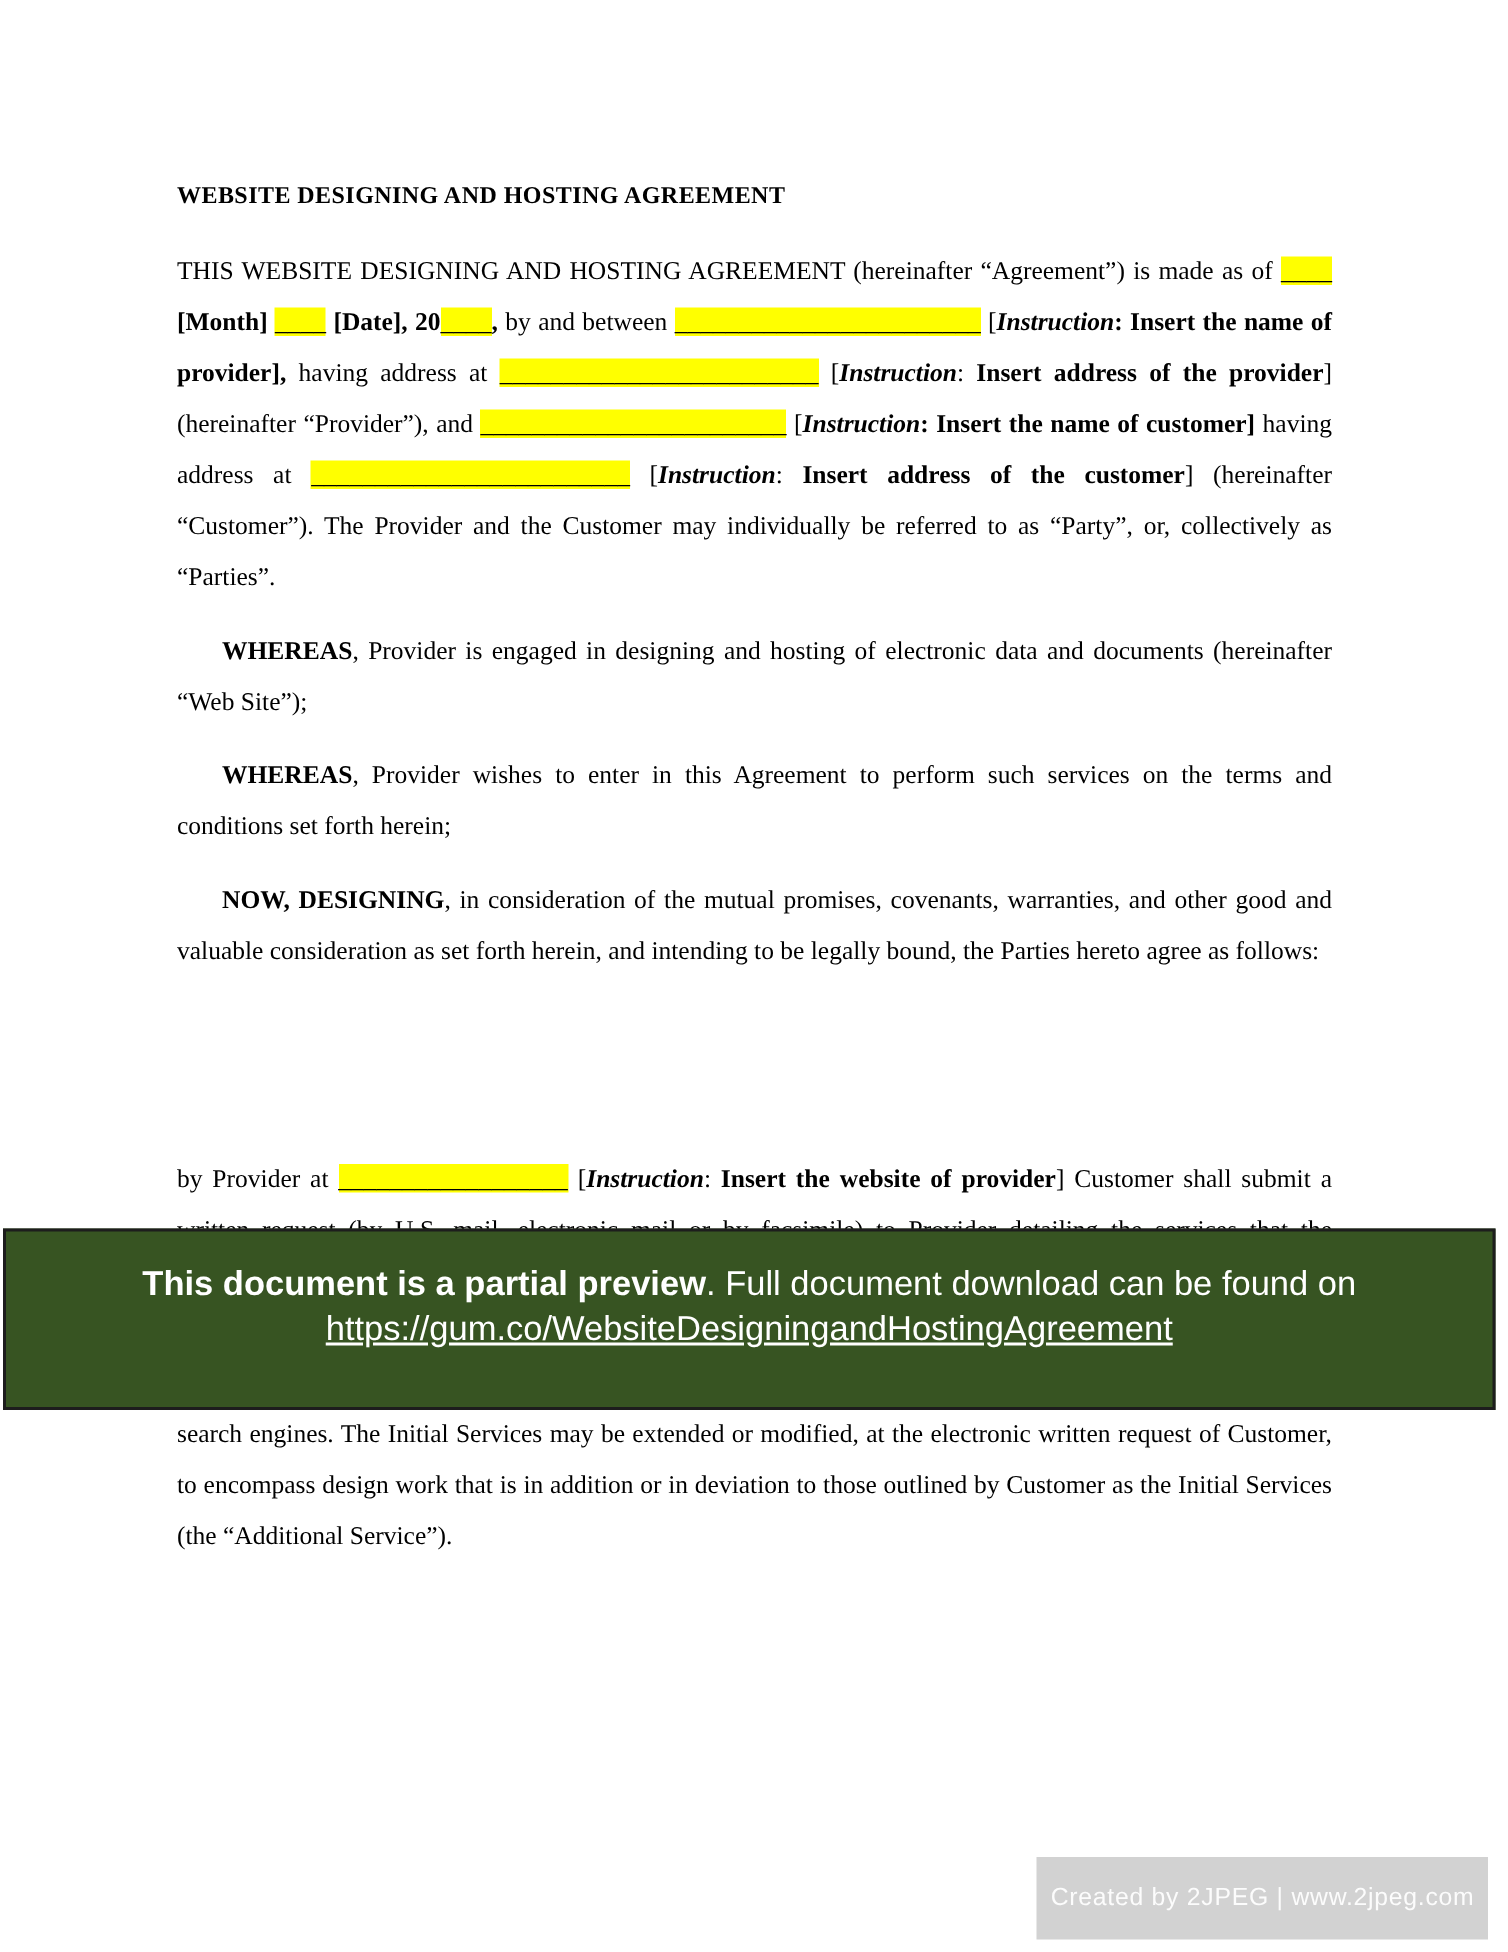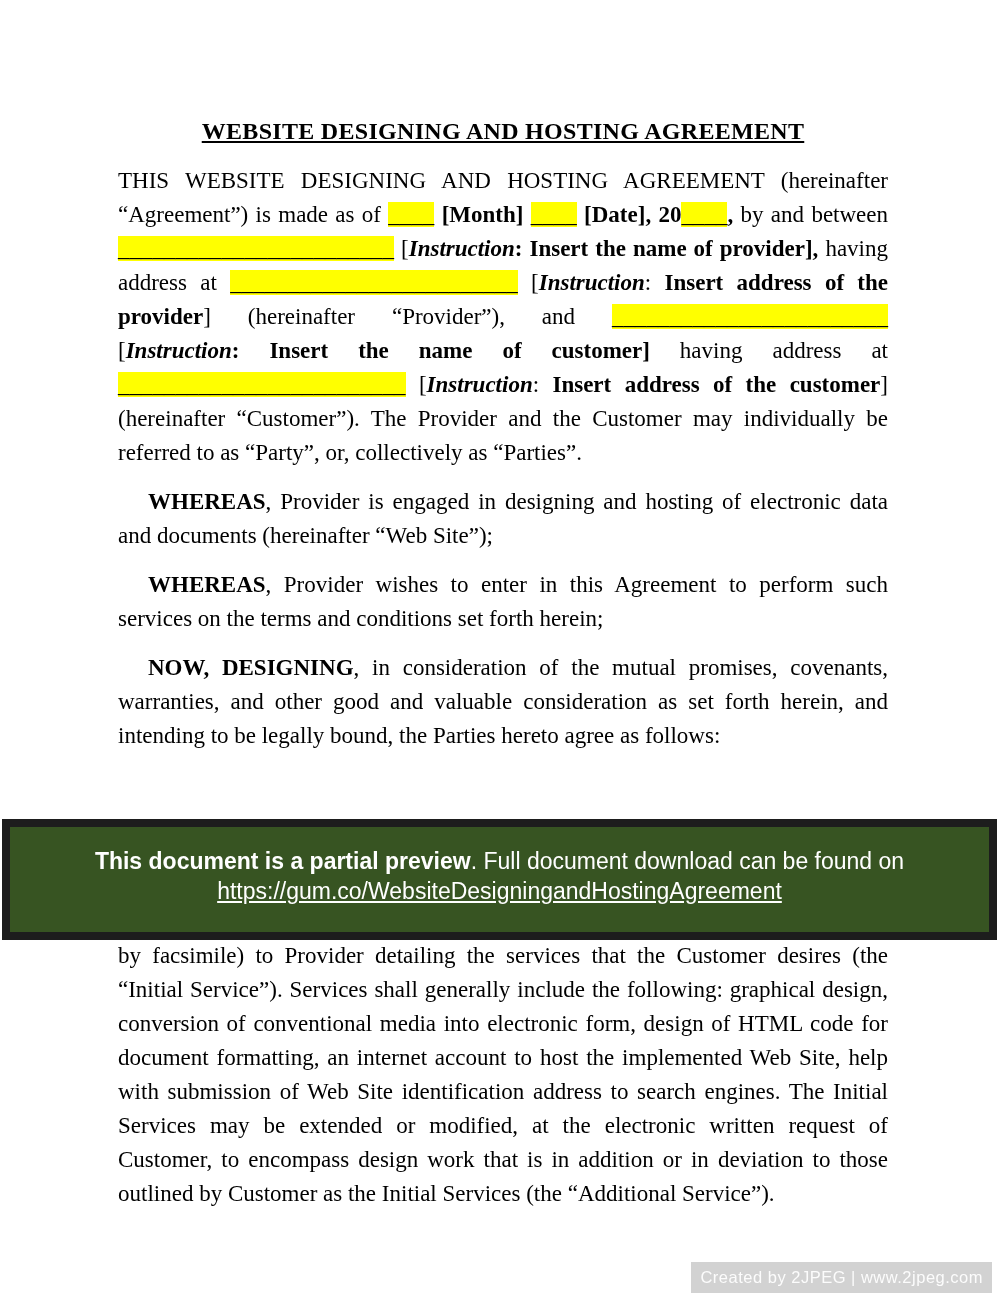--- a/index.html
+++ b/index.html
@@ -10,63 +10,62 @@
     overflow: hidden;
     font-family: "Liberation Serif", serif;
     color: #000;
   }
   .page {
     position: absolute; inset: 0;
     padding: 120px 117px 0 118px;
     box-sizing: border-box;
   }
   .doc-title {
-    text-align: center;
+    text-align: left;
     font-weight: bold;
-    font-size: 24px;
+    font-size: 16px;
     line-height: 22px;
     margin: 0 0 22px 0;
     letter-spacing: 0.3px;
-    text-decoration: underline;
   }
   .para {
-    font-size: 23px;
+    font-size: 17px;
     line-height: 34px;
     text-align: justify;
     margin: 0 0 15px 0;
   }
   .para.indent { text-indent: 30px; }
   .para.after-banner { margin-top: 118px; }
   .r-b  { font-weight: bold; }
   .r-bi { font-weight: bold; font-style: italic; }
   .r-hl { background: var(--hl, #ffff00); }
   .banner {
     position: absolute;
     left: 2px; top: 819px;
     width: 995px; height: 121px;
     box-sizing: border-box;
     background: #375422;
-    border: 8px solid #f9a8d4;
+    border: 2px solid #f9a8d4;
     z-index: 10;
     text-align: center;
     color: #ffffff;
     font-family: "Liberation Sans", sans-serif;
     padding-top: 19px;
   }
   .banner-line { font-size: 23px; line-height: 30px; }
   .banner-link { color: #ffffff; }
   .watermark {
     position: absolute;
     right: 13px; bottom: 8px;
     background: #d2d2d2;
     color: #fcfcfc;
     font-family: "Liberation Sans", sans-serif;
     font-size: 16.5px;
     line-height: 23px;
-    padding: 4px 9px;
+    padding: 16px 9px;
     letter-spacing: 0.5px;
     z-index: 20;
   }
 </style>
 </head>
 <body>
 
 <div class="page">
   <div class="doc-title">WEBSITE DESIGNING AND HOSTING AGREEMENT</div>
   <div id="doc-body">

